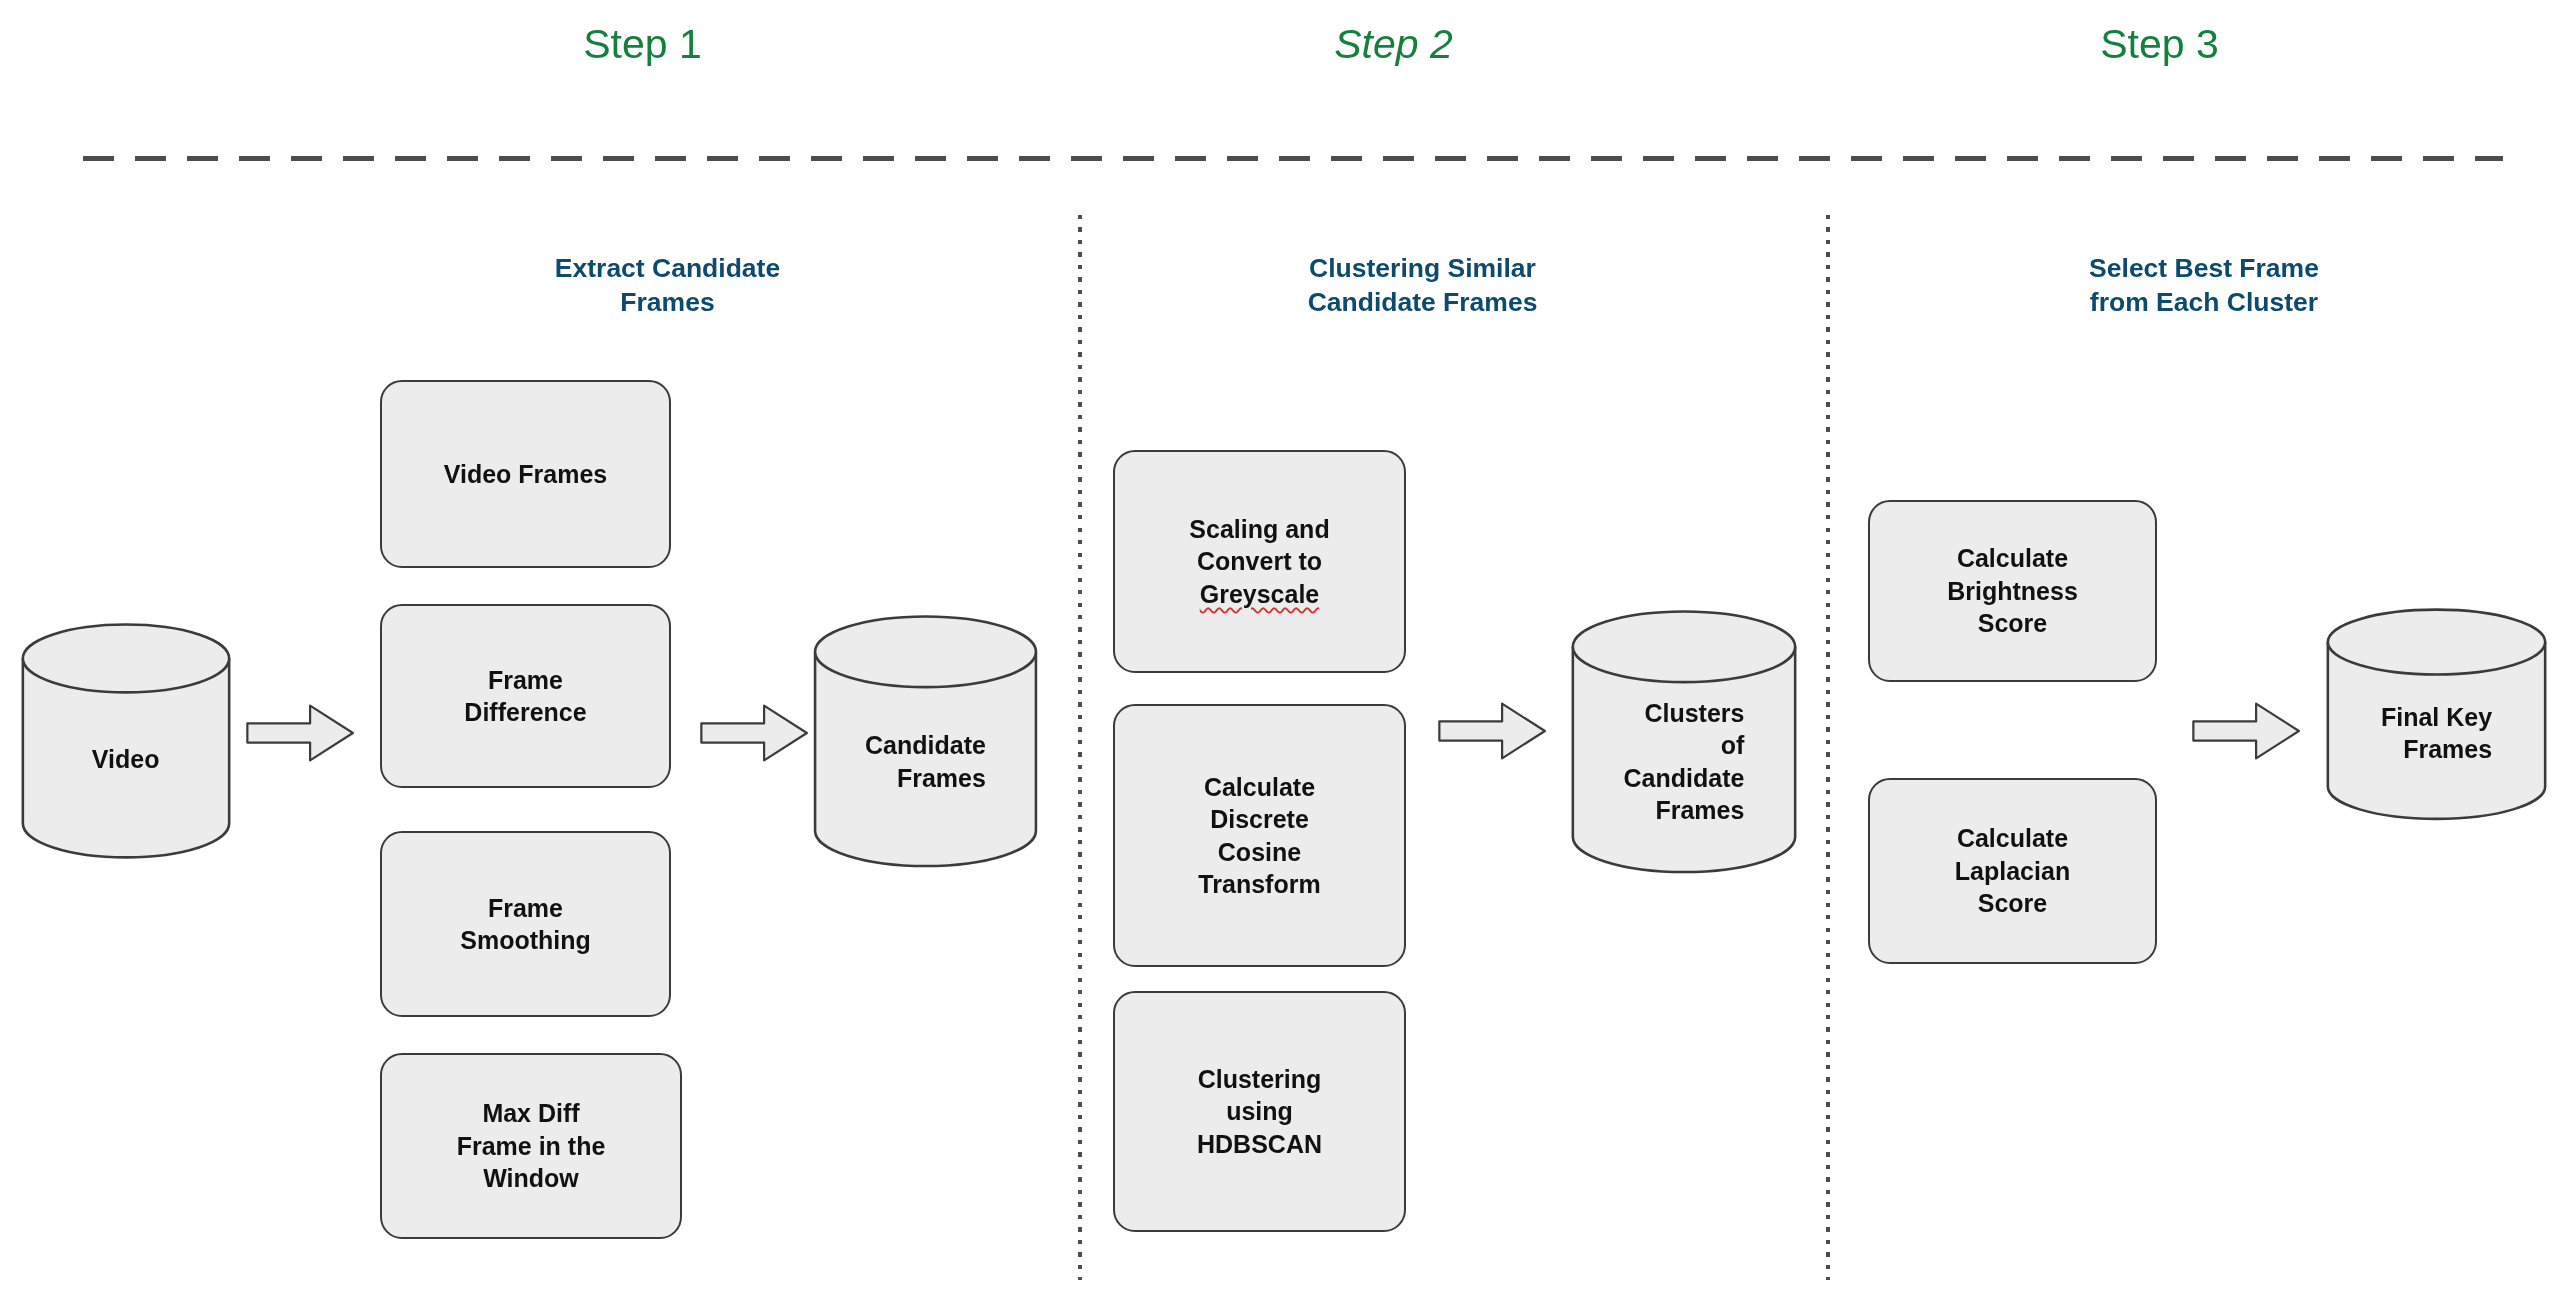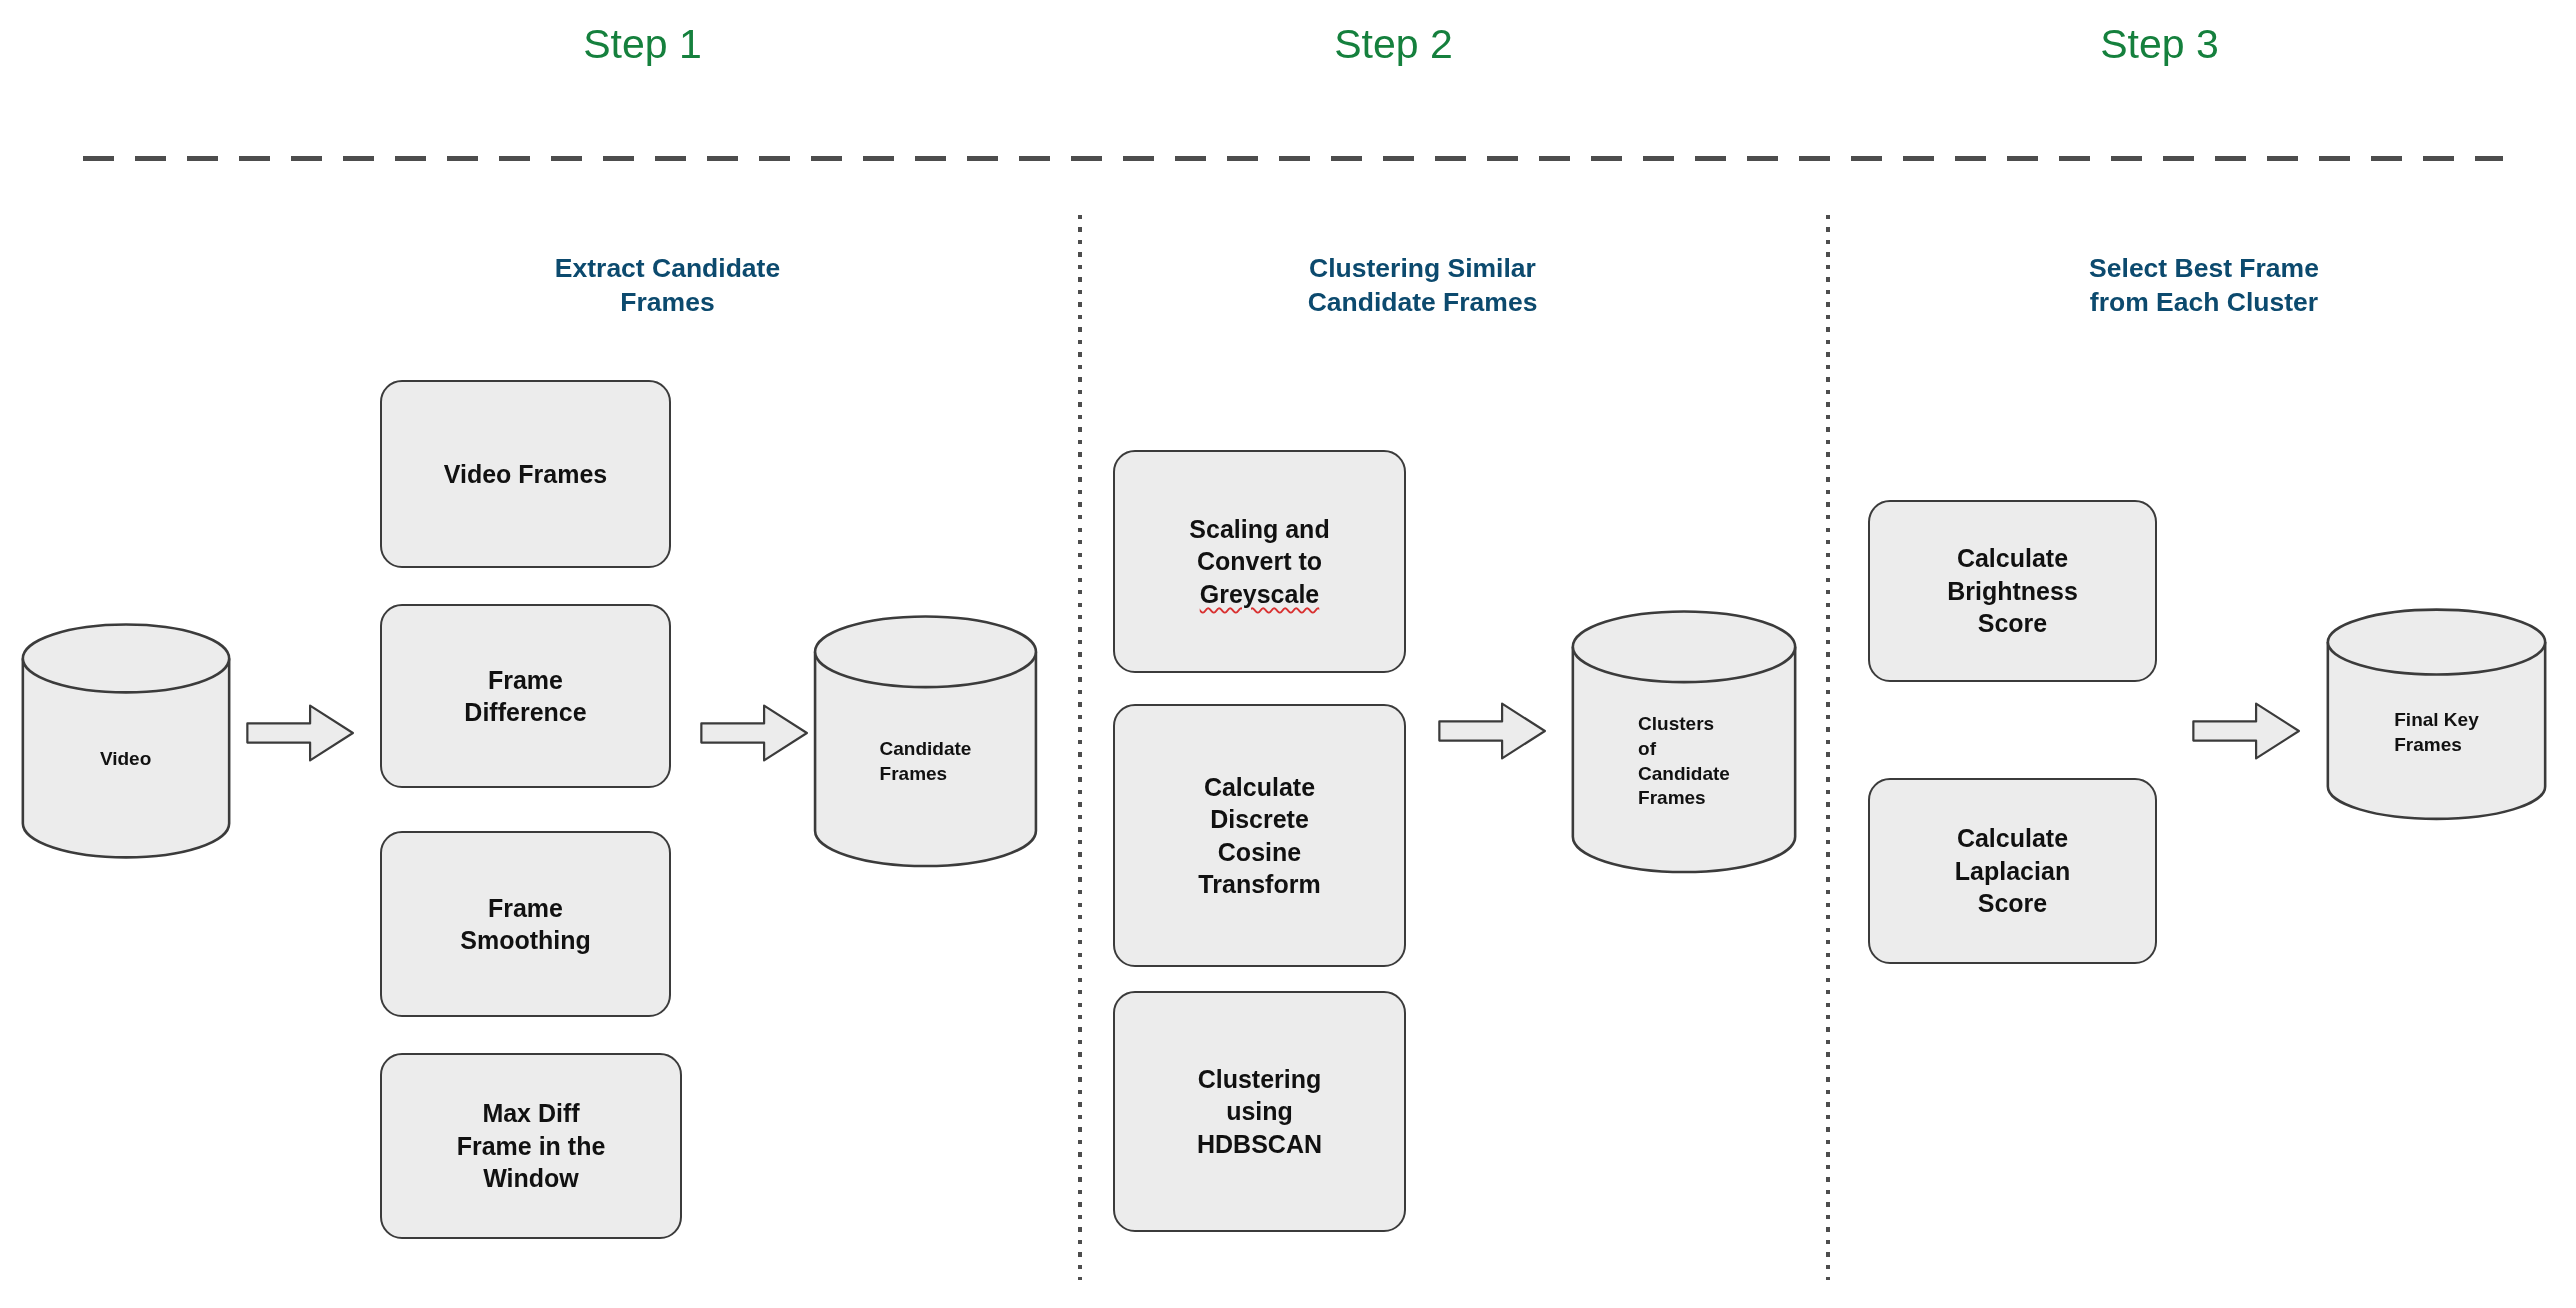--- a/index.html
+++ b/index.html
@@ -62,42 +62,42 @@
   }
   .cylinder { position: absolute; }
   .cylinder svg { position: absolute; left: 0; top: 0; }
   .cyl-label {
     position: absolute;
     left: 0;
     right: 0;
     display: flex;
     align-items: center;
     justify-content: center;
-    text-align: left;
-    font-size: 19px;
+    text-align: right;
+    font-size: 25px;
     font-weight: bold;
     line-height: 1.3;
     white-space: pre-line;
   }
   .arrow { position: absolute; }
   .spellcheck {
     text-decoration: underline;
     text-decoration-style: wavy;
     text-decoration-color: #d93030;
     text-decoration-thickness: 1.5px;
     text-underline-offset: 4.4px;
   }
 </style>
 </head>
 <body>
 
 <div class="canvas">
 
   <div class="step-header" style="left:495px; top:20.6px;">Step 1</div>
-  <div class="step-header" style="left:1246px; top:20.6px;">Step 2</div>
+  <div class="step-header" style="left:1246px; top:20.6px;font-style:italic;">Step 2</div>
   <div class="step-header" style="left:2012px; top:20.6px;">Step 3</div>
 
   <div class="divider-h" style="left:83px; top:156px; width:2420px;"></div>
 
   <div class="divider-v" style="left:1078px; top:215px; height:1065px;"></div>
   <div class="divider-v" style="left:1826px; top:215px; height:1065px;"></div>
 
   <div class="section-title" style="left:520px; top:251px; width:295px;">Extract Candidate
 Frames</div>
   <div class="section-title" style="left:1275px; top:251px; width:295px;">Clustering Similar

